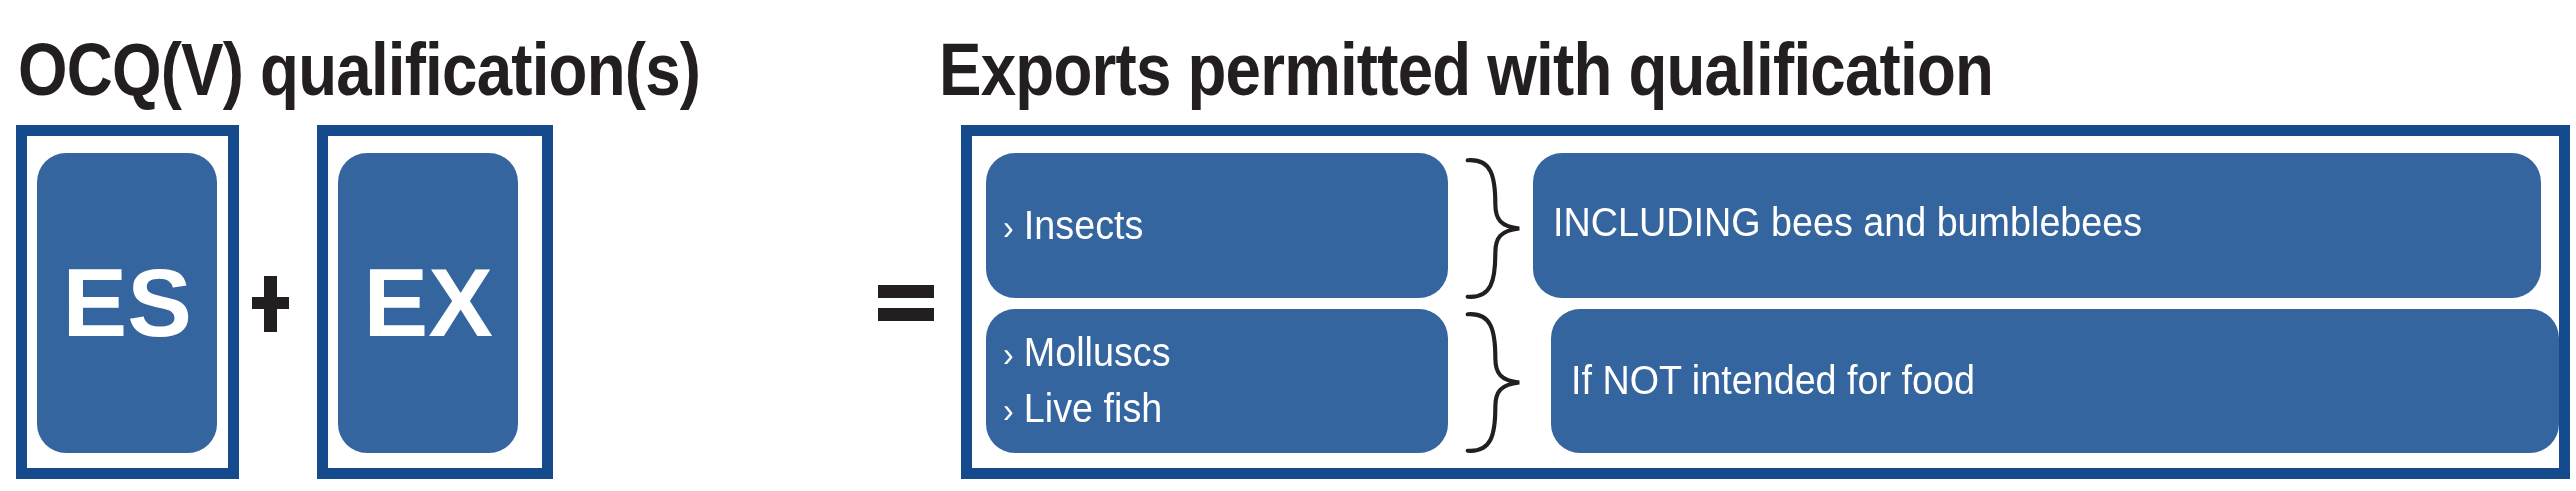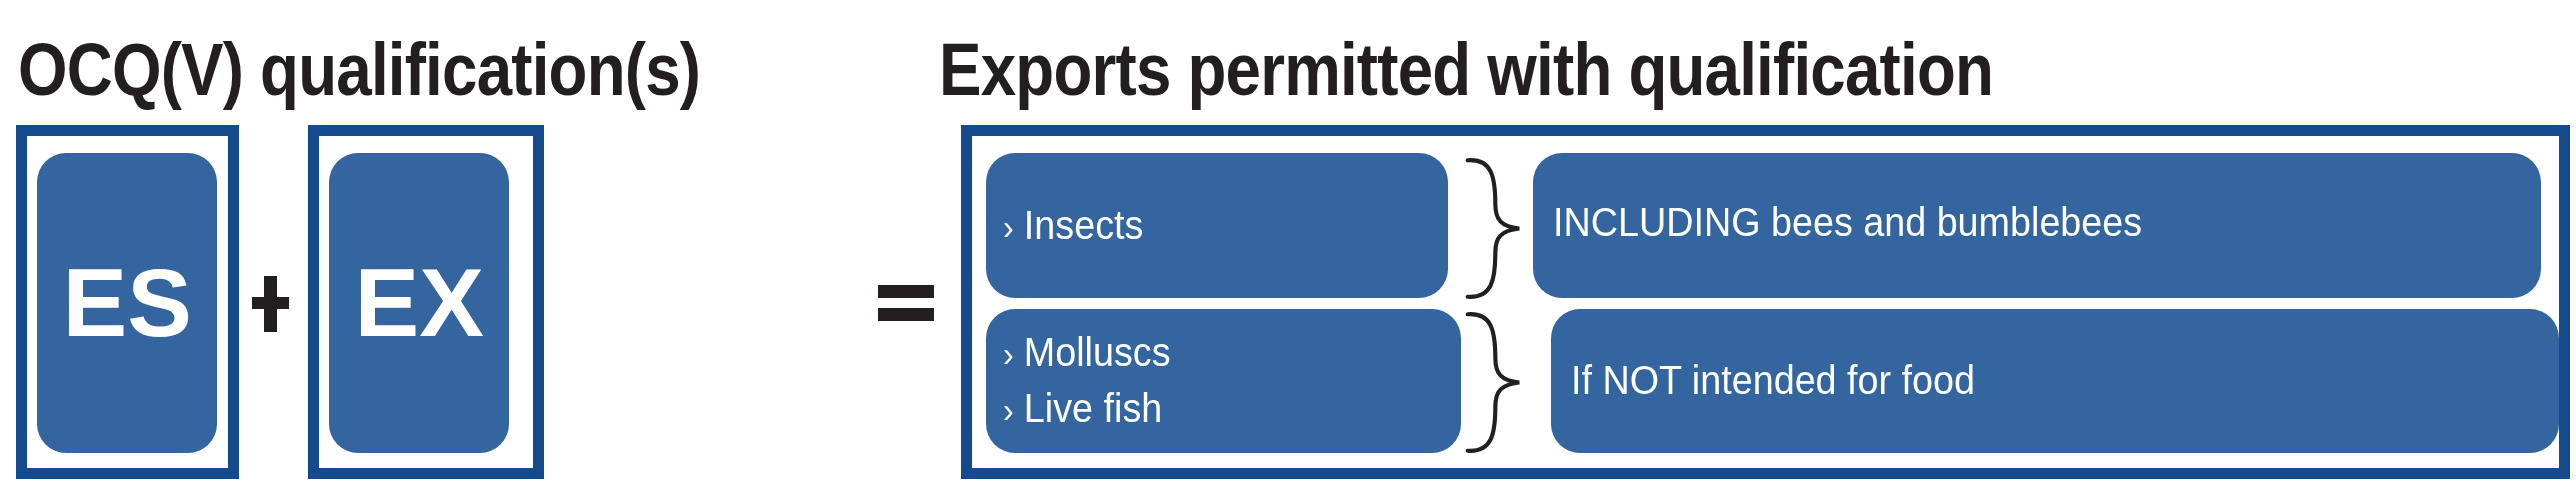--- a/index.html
+++ b/index.html
@@ -31,21 +31,21 @@
   <div class="fill" style="left:10.2px; top:16.7px; width:180px; height:300px;">
     <div class="big-letters">ES</div>
   </div>
 </div>
 
 <div class="abs" style="left:252px; top:276px; width:37px; height:56px;">
   <div class="op" style="left:0; top:21.3px; width:37px; height:12px;"></div>
   <div class="op" style="left:12px; top:0; width:13px; height:56px;"></div>
 </div>
 
-<div class="frame" style="left:308px; top:125px; width:236px; height:354px;">
+<div class="frame" style="left:317px; top:125px; width:236px; height:354px;">
   <div class="fill" style="left:10.2px; top:16.7px; width:180px; height:300px;">
     <div class="big-letters">EX</div>
   </div>
 </div>
 
 <div class="abs" style="left:878px; top:285px; width:56px; height:37px;">
   <div class="op" style="left:0; top:0; width:56px; height:13px;"></div>
   <div class="op" style="left:0; top:23px; width:56px; height:13px;"></div>
 </div>
 
@@ -58,21 +58,21 @@
 </div>
 
 <svg style="left:1464px; top:156px;" width="59" height="145" viewBox="0 0 64 156">
   <path d="M4 4 C 30 2, 34 22, 34 52 C 34 68, 40 76, 60 78 C 40 80, 34 88, 34 104 C 34 134, 30 154, 4 152" fill="none" stroke="#231f20" stroke-width="4.5" stroke-linecap="round"></path>
 </svg>
 
 <div class="fill" style="left:1533px; top:153px; width:1008px; height:145px;text-decoration:underline;">
   <div class="cell-text" style="left:19.5px; top:46px;">INCLUDING bees and bumblebees</div>
 </div>
 
-<div class="fill" style="left:986px; top:309px; width:462px; height:144px;padding-left:13px;">
+<div class="fill" style="left:986px; top:309px; width:462px; height:144px;">
   <div class="cell-text" style="left:16.7px; top:16px;">
     <span class="line"><span class="chev">›</span><span>Molluscs</span></span>
     <span class="line"><span class="chev">›</span><span>Live fish</span></span>
   </div>
 </div>
 
 <svg style="left:1464px; top:310px;" width="59" height="145" viewBox="0 0 64 156">
   <path d="M4 4 C 30 2, 34 22, 34 52 C 34 68, 40 76, 60 78 C 40 80, 34 88, 34 104 C 34 134, 30 154, 4 152" fill="none" stroke="#231f20" stroke-width="4.5" stroke-linecap="round"></path>
 </svg>
 

